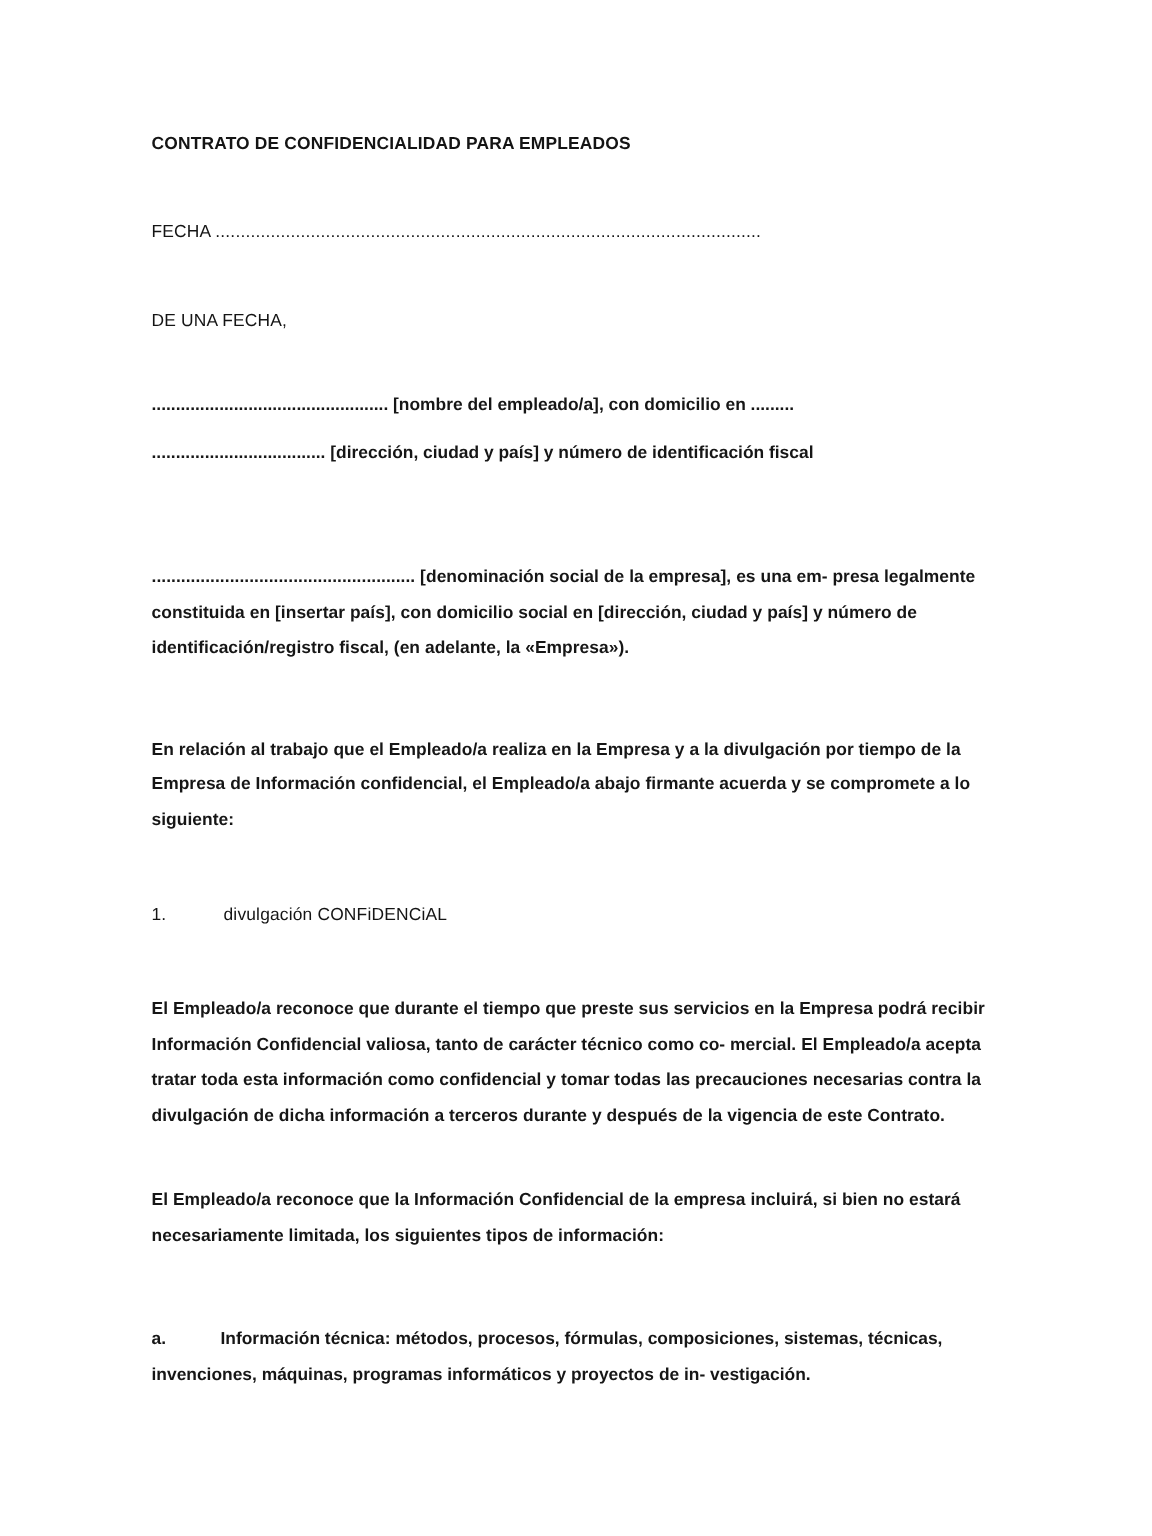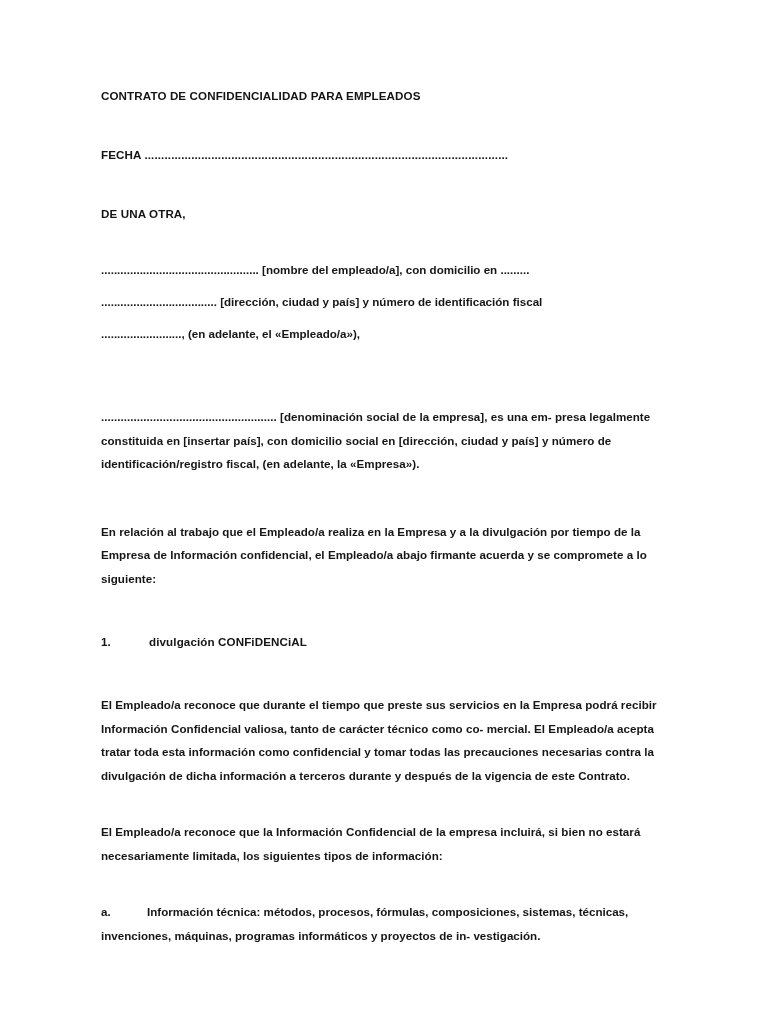--- a/index.html
+++ b/index.html
@@ -58,37 +58,38 @@
   .dotline {
     font-size: 11.6px;
     line-height: 32px;
     font-weight: bold;
     color: #161616;
     white-space: pre;
   }
 
   .heading-row {
     font-size: 11.6px;
-    font-weight: bold;
+    font-weight: normal;
     line-height: 15px;
     letter-spacing: 0.01em;
     color: #141414;
     white-space: pre;
   }
 
   .num {
     display: inline-block;
     width: 48px;
   }
 
   .list-item {
     font-size: 11.6px;
     line-height: 23.5px;
     font-weight: bold;
     color: #161616;
+    margin-top: 13px;
   }
 
   .list-marker {
     display: inline-block;
     width: 46px;
   }
 
   .block-32 > div {
     line-height: 32px;
   }
@@ -100,28 +101,27 @@
   <div class="content">
 
     <div class="doc-title">CONTRATO DE CONFIDENCIALIDAD PARA EMPLEADOS</div>
 
     <div class="gap-lg"></div>
 
     <div class="heading-row"><span>FECHA</span><span> .............................................................................................................</span></div>
 
     <div class="gap-lg"></div>
 
-    <div class="heading-row">DE UNA OTRA,</div>
+    <div class="heading-row">DE UNA FECHA,</div>
 
     <div class="gap-md"></div>
 
     <div class="block-32">
       <div class="dotline">................................................. [nombre del empleado/a], con domicilio en .........</div>
       <div class="dotline">.................................... [dirección, ciudad y país] y número de identificación fiscal</div>
-      <div class="dotline">........................., (en adelante, el «Empleado/a»),</div>
     </div>
 
     <div class="gap-md"></div>
 
 
     <div class="gap-sm"></div>
 
     <div class="para">...................................................... [denominación social de la empresa], es una em- presa legalmente constituida en          [insertar país], con domicilio social en    [dirección, ciudad y país] y número de identificación/registro fiscal, (en adelante, la «Empresa»).</div>
 
     <div class="gap-lg"></div>

